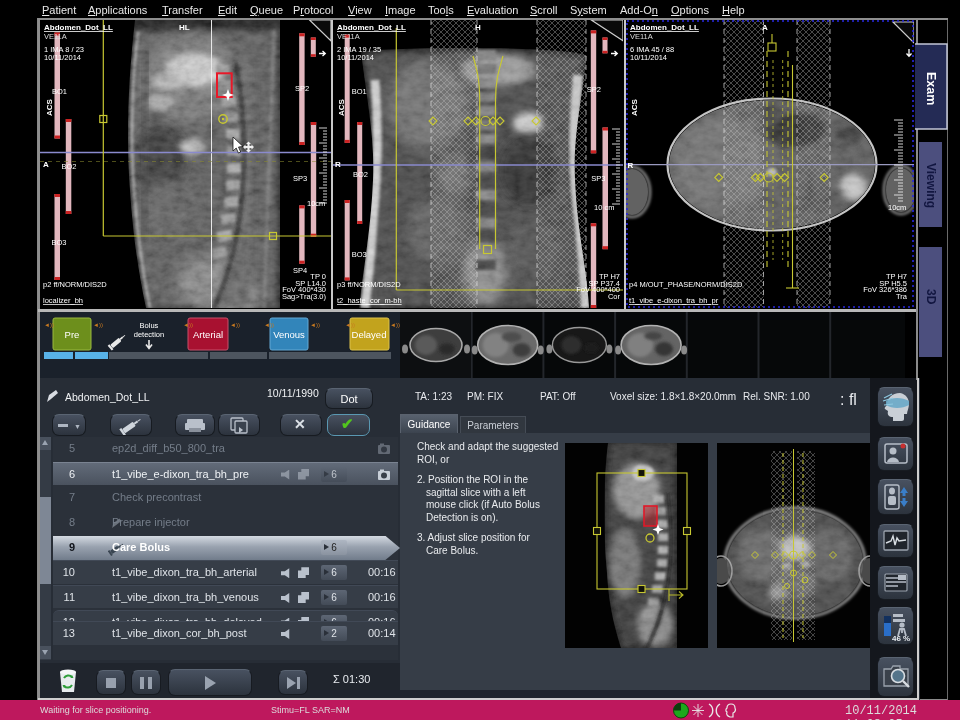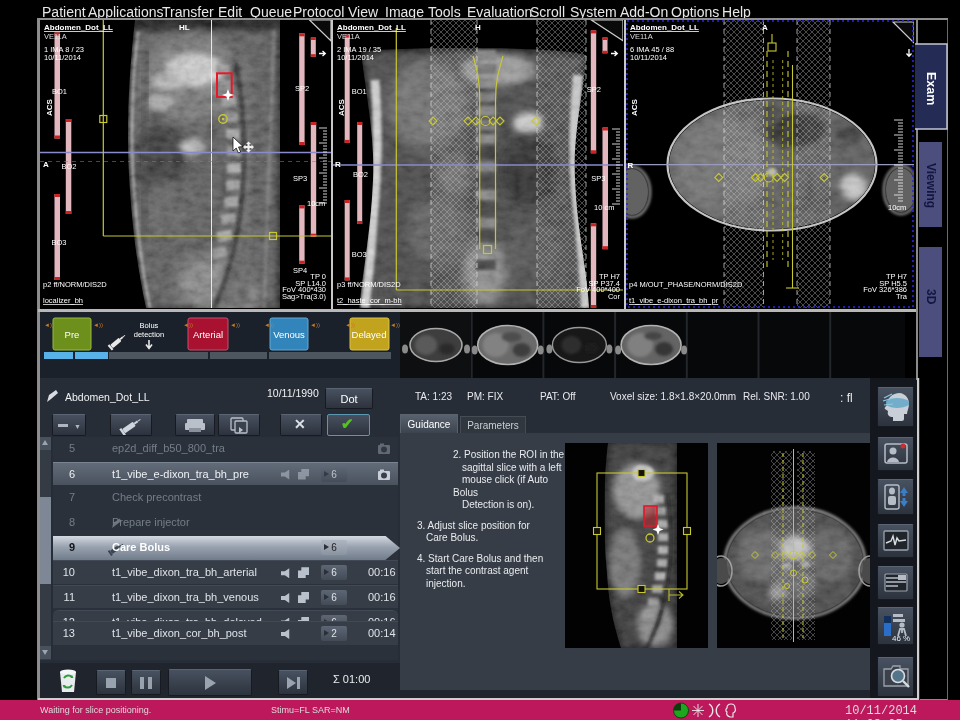--- a/index.html
+++ b/index.html
@@ -1,31 +1,31 @@
 <!DOCTYPE html>
 <html><head>
 <meta charset="utf-8">
 <style>
 html,body{margin:0;padding:0;background:#000;width:960px;height:720px;overflow:hidden;}
 *{box-sizing:border-box;font-family:"Liberation Sans",sans-serif;}
 .abs{position:absolute;}
 #stage{position:relative;width:960px;height:720px;background:#000;}
 
-#menubar{position:absolute;left:0;top:0;width:960px;height:18px;background:#000;color:#e8e8e8;font-size:14px;}
+#menubar{position:absolute;left:0;top:0;width:960px;height:18px;background:#000;color:#e8e8e8;font-size:11px;}
 #menubar span{position:absolute;top:4px;}
 
 #appframe{position:absolute;left:37px;top:18px;width:911px;height:682px;background:#000;border:1px solid #8a8a8a;border-right:1px solid #6a6a6a;}
 .vp{position:absolute;top:20px;height:291px;background:#000;overflow:hidden;}
 
 #timeline{position:absolute;left:40px;top:312px;width:360px;height:66px;background:#1a212b;}
 #thumbs{position:absolute;left:400px;top:312px;width:505px;height:66px;background:#05070a;}
 
 #panel{position:absolute;left:40px;top:378px;width:880px;height:322px;background:#272d36;}
 #statusbar{position:absolute;left:0px;top:700px;width:960px;height:20px;background:#be185d;color:#dcdcdc;font-size:9px;}
-.btn{position:absolute;background:linear-gradient(#485160,#2c333d);border:1px solid #171b21;border-top:1px solid #5a6472;border-radius:2px;}
+.btn{position:absolute;background:linear-gradient(#485160,#2c333d);border:1px solid #171b21;border-top:1px solid #5a6472;border-radius:7px;}
 .row{position:absolute;left:0;width:345px;height:23.6px;}
 .row .num{position:absolute;left:0px;top:5px;width:22px;text-align:right;color:#dfe3e8;}
 .row .nm{position:absolute;left:59px;top:5px;color:#dfe3e8;}
 .row .dim{color:#747d89;}
 .r2{background:#363d47;border-top:1px solid #414956;}
 .spk{position:absolute;left:228px;top:7px;width:11px;height:10px;background:#b9c1cc;clip-path:polygon(0 30%,35% 30%,75% 0,75% 100%,35% 70%,0 70%);}
 .cpy{position:absolute;left:245px;top:6px;width:11px;height:11px;background:#b9c1cc;clip-path:polygon(30% 0,100% 0,100% 70%,70% 70%,70% 100%,0 100%,0 30%,30% 30%);}
 .bdg{position:absolute;left:268px;top:4px;width:26px;height:15px;background:linear-gradient(#5d6674,#434b57);border-radius:2px;color:#dfe3e8;font-size:10px;text-align:center;line-height:15px;}
 .bdg::before{content:"";position:absolute;left:3px;top:4px;border-top:3.5px solid transparent;border-bottom:3.5px solid transparent;border-left:5px solid #2a3039;}
 .tm{position:absolute;left:315px;top:5px;color:#dfe3e8;}
@@ -569,21 +569,21 @@
         <path d="M3,14 l2,-7 7,-5 2,3 -7,6 -4,3 Z" fill="#d8dce2"></path>
       </svg>
 <div class="abs" style="left:25px;top:13px;font-size:10.5px;color:#f0f2f4;">Abdomen_Dot_LL</div>
 <div class="abs" style="left:227px;top:9px;font-size:10.5px;color:#f0f2f4;">10/11/1990</div>
 <div class="btn" style="left:285px;top:10px;width:48px;height:21px;color:#fff;font-size:11px;text-align:center;line-height:20px;">Dot</div>
 <div class="abs" style="left:375px;top:13px;font-size:10px;color:#e8eaee;">TA: 1:23</div>
 <div class="abs" style="left:427px;top:13px;font-size:10px;color:#e8eaee;">PM: FIX</div>
 <div class="abs" style="left:500px;top:13px;font-size:10px;color:#e8eaee;">PAT: Off</div>
 <div class="abs" style="left:570px;top:13px;font-size:10px;color:#e8eaee;">Voxel size: 1.8×1.8×20.0mm</div>
 <div class="abs" style="left:703px;top:13px;font-size:10px;color:#e8eaee;">Rel. SNR: 1.00</div>
-<div class="abs" style="left:800px;top:13px;font-size:12px;color:#e8eaee;">: fl</div>
+<div class="abs" style="left:800px;top:13px;font-size:16px;color:#e8eaee;">: fl</div>
 
 <div class="btn" style="left:12px;top:36px;width:34px;height:22px;">
         <span style="position:absolute;left:5px;top:9px;width:10px;height:3px;background:#aeb6c2;"></span>
         <span style="position:absolute;right:4px;top:8px;color:#aeb6c2;font-size:7px;">▼</span>
       </div>
 <div class="btn" style="left:70px;top:36px;width:42px;height:22px;">
 <svg width="40" height="20">
           <g transform="translate(20,11) rotate(-35)" fill="#cfd5dc">
             <rect x="-9" y="-2.6" width="13" height="5.2" rx="1"></rect>
             <rect x="4" y="-1" width="4" height="2"></rect>
@@ -721,30 +721,30 @@
           <span style="position:absolute;left:8px;top:6px;width:4px;height:12px;background:#98a1ae;"></span>
           <span style="position:absolute;left:16px;top:6px;width:4px;height:12px;background:#98a1ae;"></span>
         </div>
 <div class="btn" style="left:128px;top:6px;width:84px;height:27px;">
           <span style="position:absolute;left:36px;top:6px;border-top:7px solid transparent;border-bottom:7px solid transparent;border-left:11px solid #9aa3b0;"></span>
         </div>
 <div class="btn" style="left:238px;top:7px;width:30px;height:25px;">
           <span style="position:absolute;left:8px;top:6px;border-top:6px solid transparent;border-bottom:6px solid transparent;border-left:9px solid #9aa3b0;"></span>
           <span style="position:absolute;left:18px;top:6px;width:2.5px;height:12px;background:#9aa3b0;"></span>
         </div>
-<div class="abs" style="left:293px;top:10px;color:#e8ecf0;font-size:11px;">Σ 01:00</div>
+<div class="abs" style="left:293px;top:10px;color:#e8ecf0;font-size:11px;">Σ 01:30</div>
 </div>
 
 <div class="abs" style="left:360px;top:55px;width:470px;height:257px;background:#363d47;"></div>
 <div class="abs" style="left:360px;top:36px;width:58px;height:19px;background:linear-gradient(#58616e,#3c444f);border:1px solid #5a626e;border-bottom:none;color:#fff;font-size:10px;text-align:center;line-height:19px;">Guidance</div>
 <div class="abs" style="left:420px;top:38px;width:66px;height:17px;background:#31373f;border:1px solid #454c56;border-bottom:none;color:#c9ced5;font-size:10px;text-align:center;line-height:17px;">Parameters</div>
 <div class="abs" id="gtext" style="left:377px;top:63px;width:152px;color:#e9ebee;font-size:10px;line-height:12.5px;">
-<div style="margin-top:8px;margin-left:36px;">2. Position the ROI in the<br><span style="margin-left:9px;">sagittal slice with a left</span><br><span style="margin-left:9px;">mouse click (if Auto Bolus</span><br><span style="margin-left:9px;">Detection is on).</span></div>
+<div>Check and adapt the suggested ROI, or</div>
+<div style="margin-top:8px;">2. Position the ROI in the<br><span style="margin-left:9px;">sagittal slice with a left</span><br><span style="margin-left:9px;">mouse click (if Auto Bolus</span><br><span style="margin-left:9px;">Detection is on).</span></div>
 <div style="margin-top:8px;">3. Adjust slice position for<br><span style="margin-left:9px;">Care Bolus.</span></div>
-<div style="margin-top:8px;">4. Start Care Bolus and then<br><span style="margin-left:9px;">start the contrast agent</span><br><span style="margin-left:9px;">injection.</span></div>
 </div>
 
 <div class="abs" style="left:525px;top:65px;width:143px;height:205px;background:#000;">
 <svg width="143" height="205" xmlns="http://www.w3.org/2000/svg">
 <rect width="143" height="205" fill="#020202"></rect>
 <g>
 <clipPath id="clipg1">
               <path d="M43,0 C38,40 38,90 42,130 C44,165 50,185 56,205 L112,205 L112,0 Z"></path>
             </clipPath>
             <g clip-path="url(#clipg1)">
@@ -866,21 +866,21 @@
           <path d="M8,18 l5,-2 2,-5 2,9 2,-7 2,3 7,-1" stroke="#d8dde2" stroke-width="1.4" fill="none"></path>
         </svg>
 </div>
 <div class="btn" style="left:877px;top:566px;width:37px;height:34px;">
 <svg width="35" height="32">
           <rect x="7" y="7" width="22" height="17" rx="1" fill="#20252c" stroke="#9aa2ad" stroke-width="1.2"></rect>
           <path d="M8,11 l20,0 M8,15 l20,0 M8,19 l12,0" stroke="#b6bdc7" stroke-width="1.6"></path>
           <rect x="20" y="8" width="8" height="5" fill="#b6bdc7"></rect>
         </svg>
 </div>
-<div class="btn" style="left:877px;top:607px;width:37px;height:38px;">
+<div class="btn" style="left:877px;top:607px;width:37px;height:38px;font-weight:bold;">
 <svg width="35" height="36">
           <rect x="6" y="8" width="7" height="20" fill="#2a6ec8"></rect>
           <rect x="6" y="8" width="7" height="7" fill="#12305e"></rect>
           <rect x="15" y="6" width="10" height="3" fill="#b6bdc7"></rect>
           <rect x="15" y="11" width="12" height="3" fill="#b6bdc7"></rect>
           <circle cx="24" cy="17" r="2.6" fill="#b6bdc7"></circle>
           <path d="M20,28 l2,-7 4,0 2,7 M24,20 l0,5" stroke="#b6bdc7" stroke-width="1.8" fill="none"></path>
           <text x="14" y="33" fill="#e8ecf0" font-size="8" font-family="Liberation Sans,sans-serif">46 %</text>
         </svg>
 </div>

